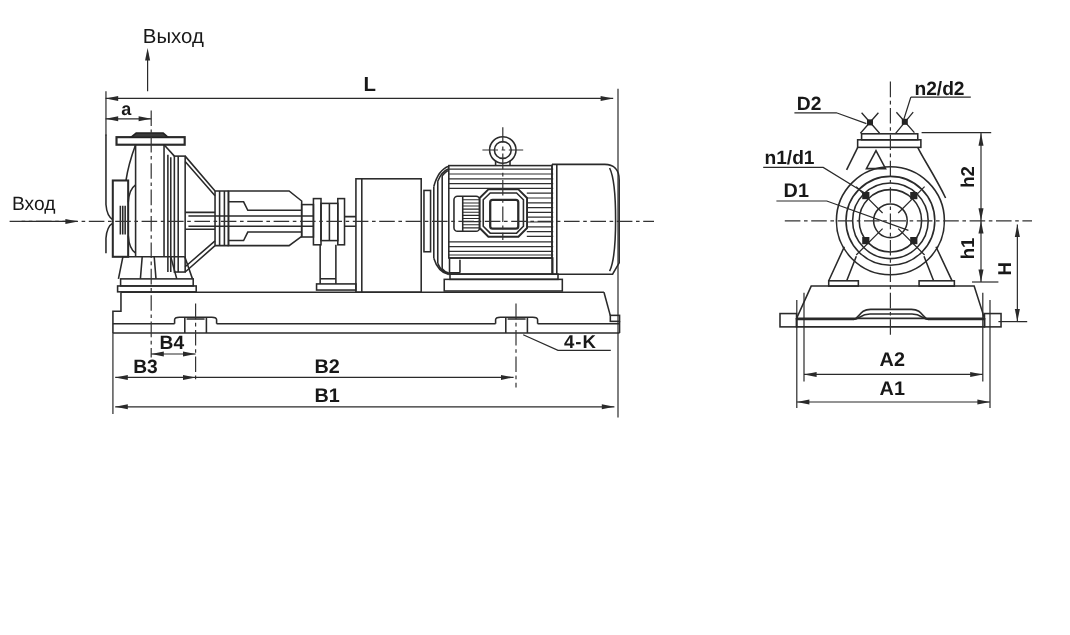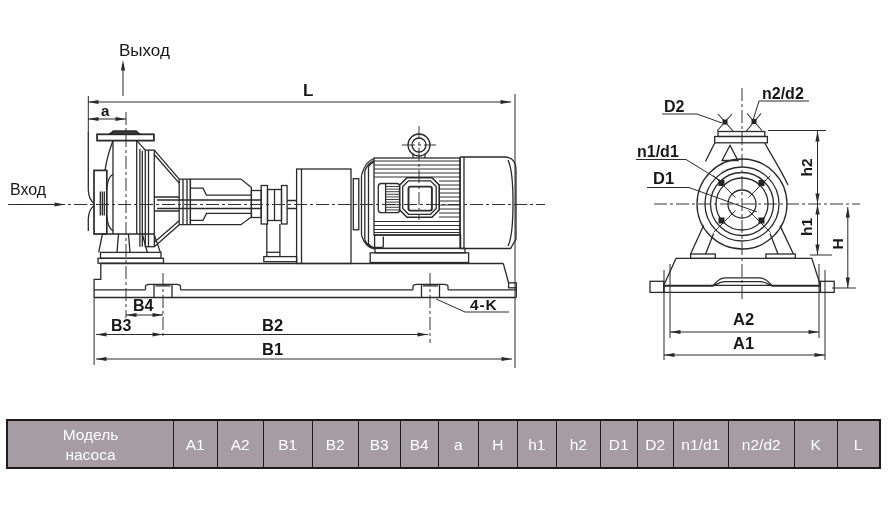--- a/index.html
+++ b/index.html
@@ -1,17 +1,17 @@
 <!DOCTYPE html>
 <html><head>
 <meta charset="utf-8">
 <style>
   html,body{margin:0;padding:0;background:#fff;}
   #stage{position:relative;width:892px;height:461px;background:#fff;overflow:hidden;
-         font-family:"Liberation Sans", sans-serif;margin-top:20px;}
+         font-family:"Liberation Sans", sans-serif;}
   svg{position:absolute;left:0;top:0;}
   table{border-collapse:collapse;position:absolute;left:6px;top:398.5px;table-layout:fixed;}
   td{border:1.5px solid #1c1c1c;text-align:center;vertical-align:middle;padding:0;
      font-family:"Liberation Sans", sans-serif;overflow:hidden;}
   tr.hd td{background:#a59da2;color:#fff;font-weight:normal;font-size:15.5px;height:44px;padding-top:2px;}
   tr.dt td{background:#fff;color:#161616;font-size:15.5px;height:41px;}
   table{border:2.5px solid #1c1c1c;}
 </style>
 </head>
 <body>
@@ -255,34 +255,15 @@
   <text x="653" y="164" font-size="16.5">D1</text>
   <text x="733" y="305" font-size="16.5">A2</text>
   <text x="733" y="329" font-size="16.5">A1</text>
   <text x="807.5" y="147.5" font-size="15.5" transform="rotate(-90 807.5 147.5)" text-anchor="middle" dominant-baseline="middle">h2</text>
   <text x="807.5" y="207" font-size="15.5" transform="rotate(-90 807.5 207)" text-anchor="middle" dominant-baseline="middle">h1</text>
   <text x="838.5" y="224" font-size="15.5" transform="rotate(-90 838.5 224)" text-anchor="middle" dominant-baseline="middle">H</text>
 </g>
 </svg>
 <table>
   <tbody>
-        <tr class="hd">
-    <td style="width:165px;line-height:20px;">Модель<br>насоса</td>
-    <td style="width:42.5px;">A1</td>
-    <td style="width:45.5px;">A2</td>
-    <td style="width:47.5px;">B1</td>
-    <td style="width:45.5px;">B2</td>
-    <td style="width:40.5px;">B3</td>
-    <td style="width:37.5px;">B4</td>
-    <td style="width:38.5px;">a</td>
-    <td style="width:38.5px;">H</td>
-    <td style="width:37.5px;">h1</td>
-    <td style="width:43.5px;">h2</td>
-    <td style="width:35.5px;">D1</td>
-    <td style="width:35.5px;">D2</td>
-    <td style="width:53.5px;">n1/d1</td>
-    <td style="width:65.5px;">n2/d2</td>
-    <td style="width:41.5px;">K</td>
-    <td style="width:41px;">L</td>
-  </tr>
 </tbody>
     </table>
 </div>
 
 </body></html>

